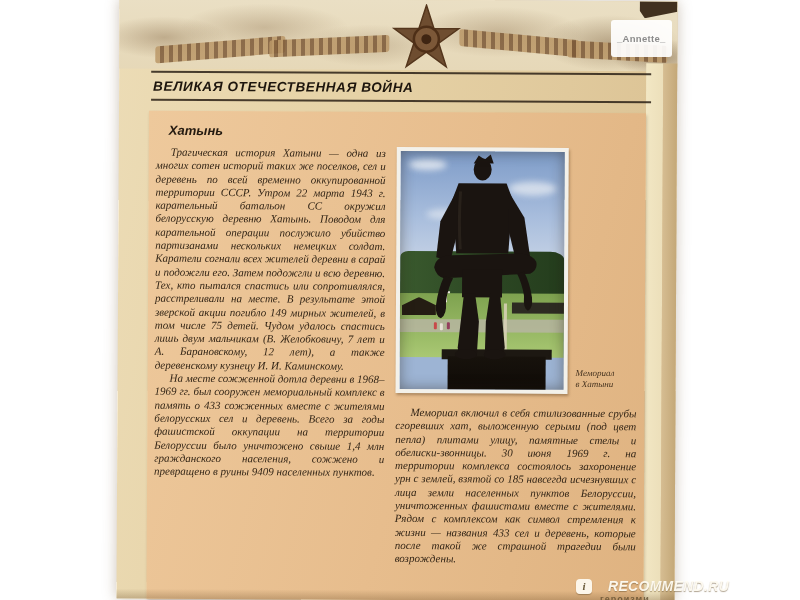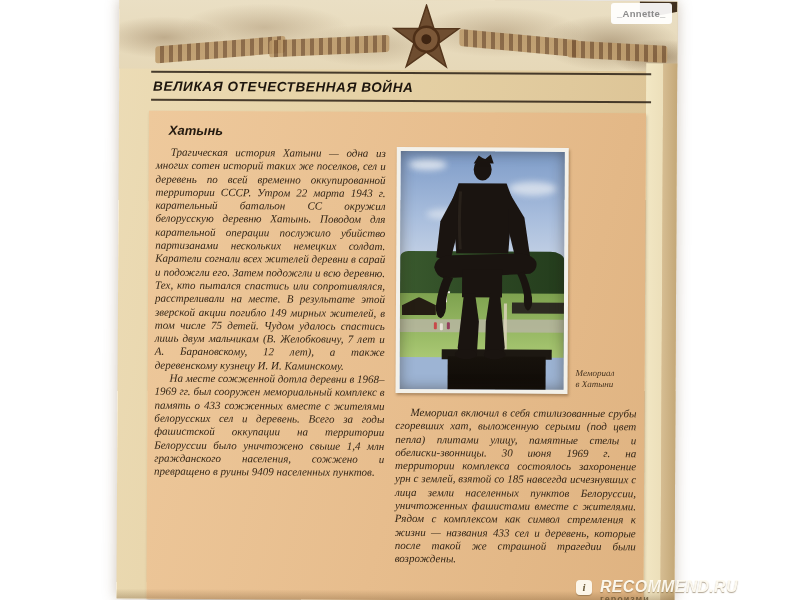--- a/index.html
+++ b/index.html
@@ -96,30 +96,30 @@
   .statue-svg{position:absolute;left:0;top:0;}
   .scene .vignette{position:absolute;inset:0;box-shadow:inset 0 0 14px rgba(40,30,20,.45);}
 
   .caption-col{width:62px;margin-left:8px;display:flex;flex-direction:column;justify-content:flex-end;
     padding-bottom:4px;}
   .caption{font-style:italic;font-size:9px;line-height:11px;color:#46331f;text-align:left;}
 
   .right-para-wrap{margin-top:13px;}
 
   
-  .annette{position:absolute;left:611px;top:3px;background:rgba(255,255,255,.92);
-    border-radius:3px;padding:5px 6px;font-family:"Liberation Sans",sans-serif;
+  .annette{position:absolute;left:611px;top:20px;background:rgba(255,255,255,.92);
+    border-radius:3px;padding:13px 6px;font-family:"Liberation Sans",sans-serif;
     font-size:9.5px;font-weight:bold;color:#8b8b8b;letter-spacing:.3px;}
   .recommend{position:absolute;left:576px;top:578px;display:flex;align-items:center;}
   .rec-icon{width:16px;height:15px;background:rgba(255,253,245,.9);border-radius:4px;
     color:#6a5a3a;font-family:"Liberation Serif",serif;font-weight:bold;font-style:italic;
     font-size:11px;display:flex;align-items:center;justify-content:center;
     box-shadow:0 1px 1px rgba(80,60,30,.4);}
-  .rec-text{margin-left:8px;font-family:"Liberation Sans",sans-serif;font-weight:bold;
-    font-style:italic;font-size:16px;color:rgba(255,252,242,.95);
+  .rec-text{margin-left:16px;font-family:"Liberation Sans",sans-serif;font-weight:bold;
+    font-style:italic;font-size:14px;color:rgba(255,252,242,.95);
     text-shadow:0 1px 1px rgba(100,75,40,.5);letter-spacing:.3px;}
   .fragment{position:absolute;left:600px;top:594px;font-family:"Liberation Sans",sans-serif;
     font-size:9px;font-weight:bold;color:#5d4a2c;opacity:.75;letter-spacing:1px;}
 </style>
 </head>
 <body>
 
 <div class="wrap">
 
   <div class="page">

